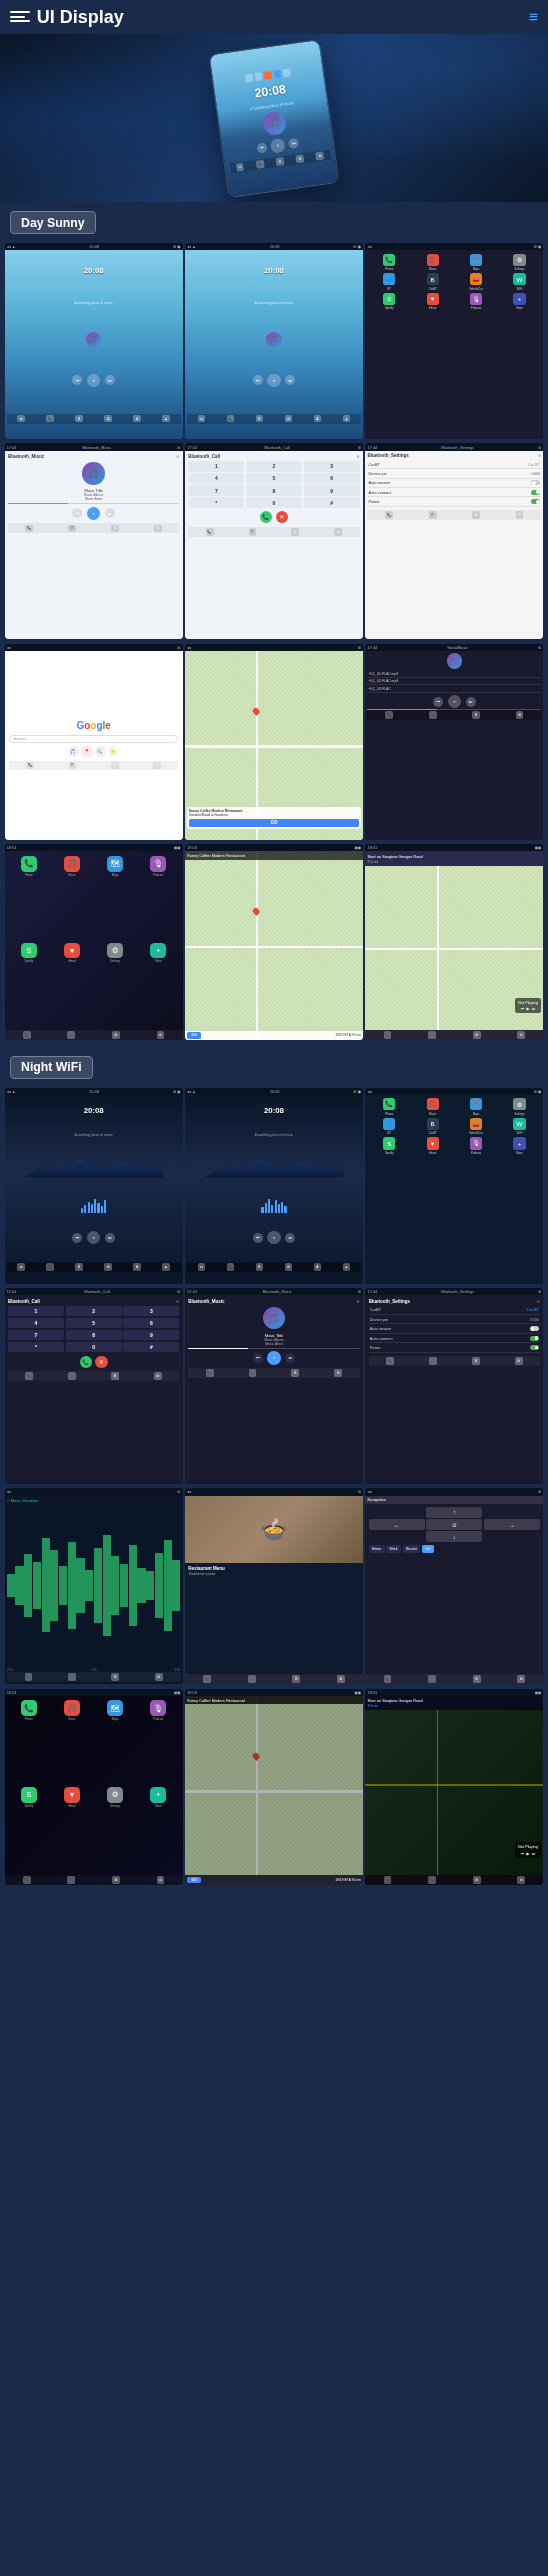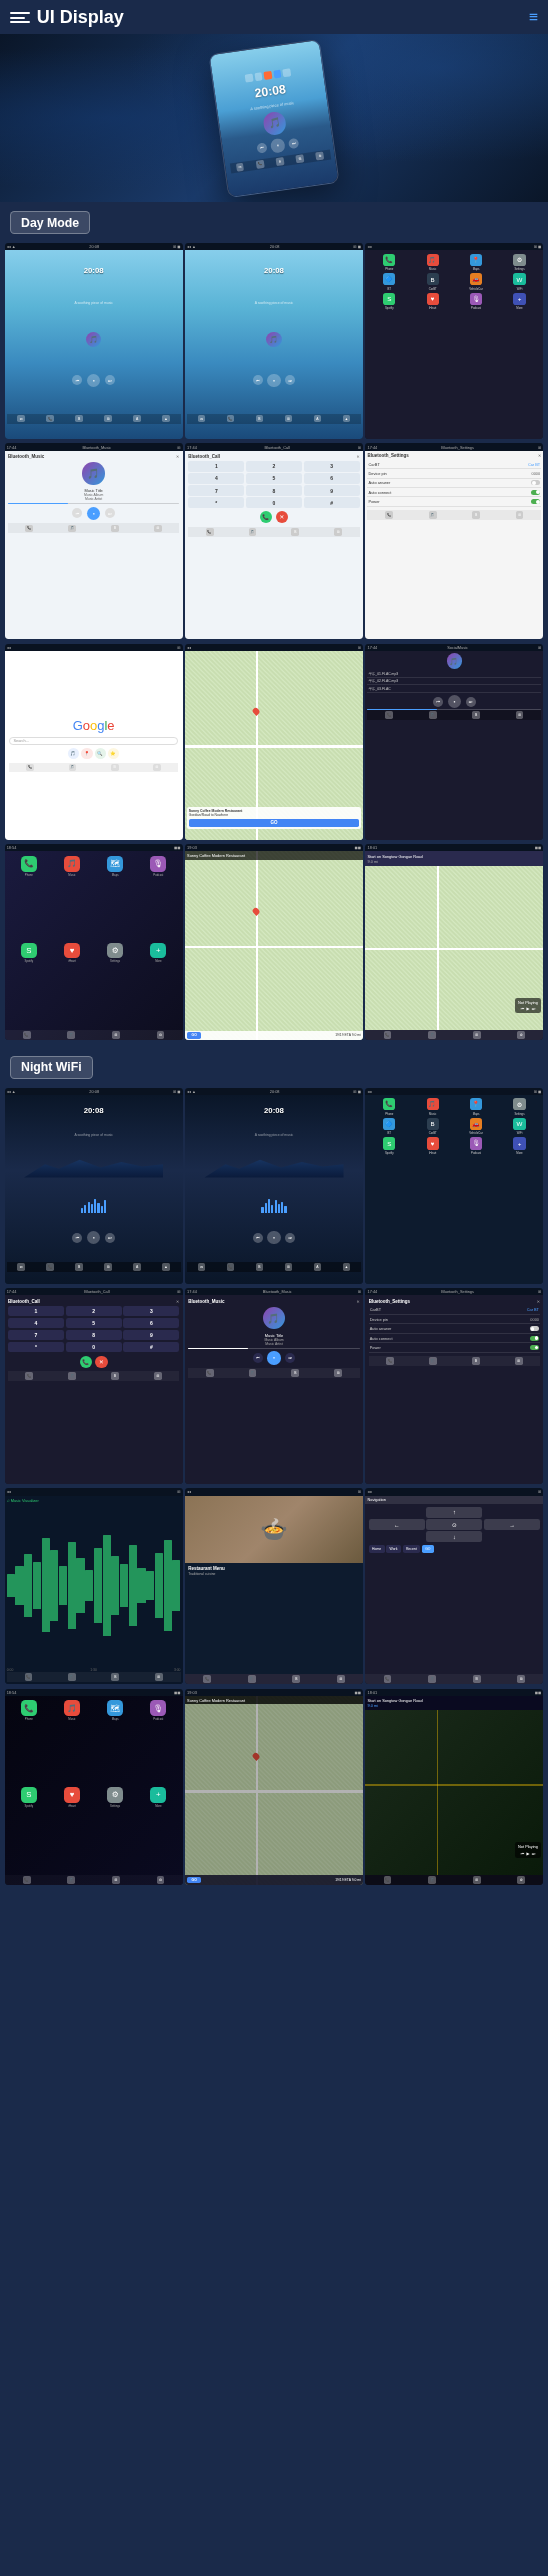--- a/index.html
+++ b/index.html
@@ -15,21 +15,21 @@
     
     .header {
       display: flex;
       align-items: center;
       justify-content: space-between;
       padding: 6.7px 10px;
       background: #1a2a4a;
     }
     .header-left {
       display: flex;
-      align-items: flex-end;
+      align-items: flex-start;
       gap: 6.7px;
     }
     .menu-icon {
       width: 20px;
       height: 20px;
       display: flex;
       flex-direction: column;
       justify-content: center;
       gap: 2.8px;
       cursor: pointer;
@@ -309,22 +309,22 @@
       background: #fff;
       flex: 1;
       display: flex;
       flex-direction: column;
       align-items: center;
       justify-content: center;
       gap: 3.4px;
       padding: 4.5px;
     }
     .google-logo {
-      font-size: 13px;
-      font-weight: normal;
+      font-size: 10px;
+      font-weight: bold;
     }
     .g-blue { color: #4285F4; }
     .g-red { color: #EA4335; }
     .g-yellow { color: #FBBC05; }
     .g-green { color: #34A853; }
     .search-bar {
       width: 100%;
       height: 7.8px;
       border: 0.6px solid #ddd;
       border-radius: 3.9px;
@@ -663,21 +663,21 @@
         <div class="bi">📞</div>
         <div class="bi">B</div>
         <div class="bi">⊞</div>
         <div class="bi">⚙</div>
       </div>
     </div>
   </div>
 </div>
 
 <div class="section-header">
-  <span class="mode-label">Day Mode</span>
+  <span class="mode-label">Day Sunny</span>
 </div>
 
 <div class="screenshots-grid">
 
   <div class="screenshot-card">
     <div class="status-bar">
       <span>◂◂ ▲</span>
         <span>20:08</span>
         <span>⊞ ◼</span>
     </div>

